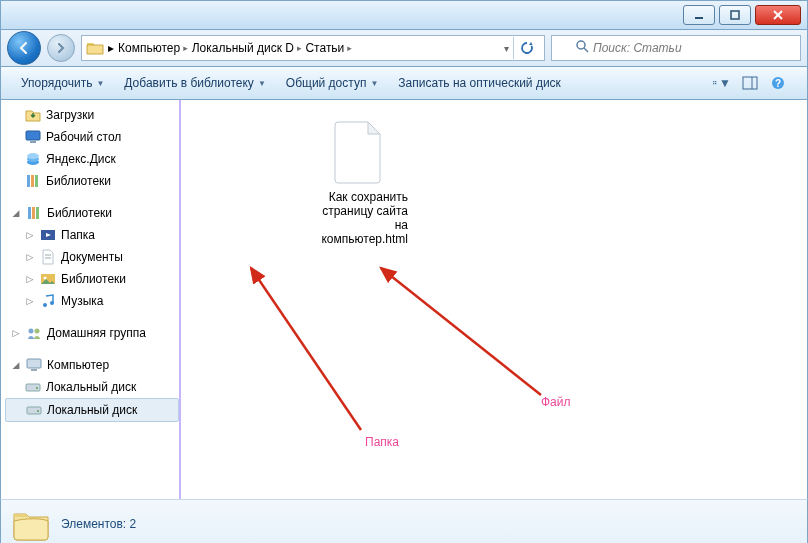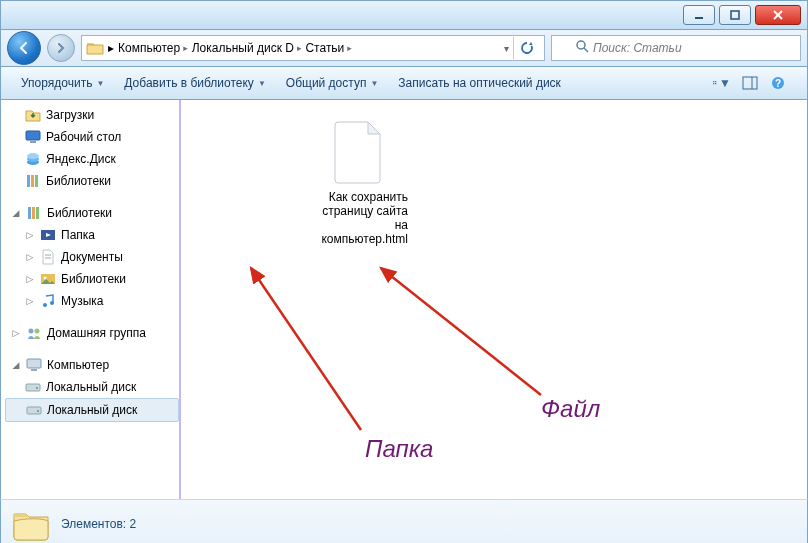--- a/index.html
+++ b/index.html
@@ -36,21 +36,21 @@
   .tree-item.sel{background:#e4eef7;border:1px solid #b5cfe4;border-radius:2px;}
   .tree-sep{height:10px;}
   .ico16{width:16px;height:16px;flex:none;}
   
   .content{flex:1;position:relative;background:#fff;}
   .fileitem{position:absolute;width:100px;text-align:center;}
   .fileitem .iconbox{width:80px;height:72px;margin:0 auto 2px;position:relative;}
   .fileitem .lbl{font-size:12px;line-height:14px;color:#000;word-wrap:break-word;}
   
   .arrow{position:absolute;pointer-events:none;}
-  .ann-label{position:absolute;color:#701a75;font-size:24px;font-style:italic;}
+  .ann-label{position:absolute;color:#ec4899;font-size:12px;}
   
   .statusbar{height:48px;border:1px solid #7aa5c6;border-top:1px solid #c6d9ea;background:linear-gradient(#f2f8fd,#e6f1fa);display:flex;align-items:center;padding:0 10px;gap:10px;color:#1a4a7a;}
   .statusbar .bigfolder{width:40px;height:36px;}
   
   .folder-y{fill:#f6dd8f;stroke:#c9a946;}
   .folder-tab{fill:#eacb63;}
   .paper-l{fill:#fff;stroke:#b9c4cf;}
   .tbtn, .winbtn, .navback, .navfwd, .tree-item, .fileitem, .searchbox {user-select:none;}
 </style>
 </head>

